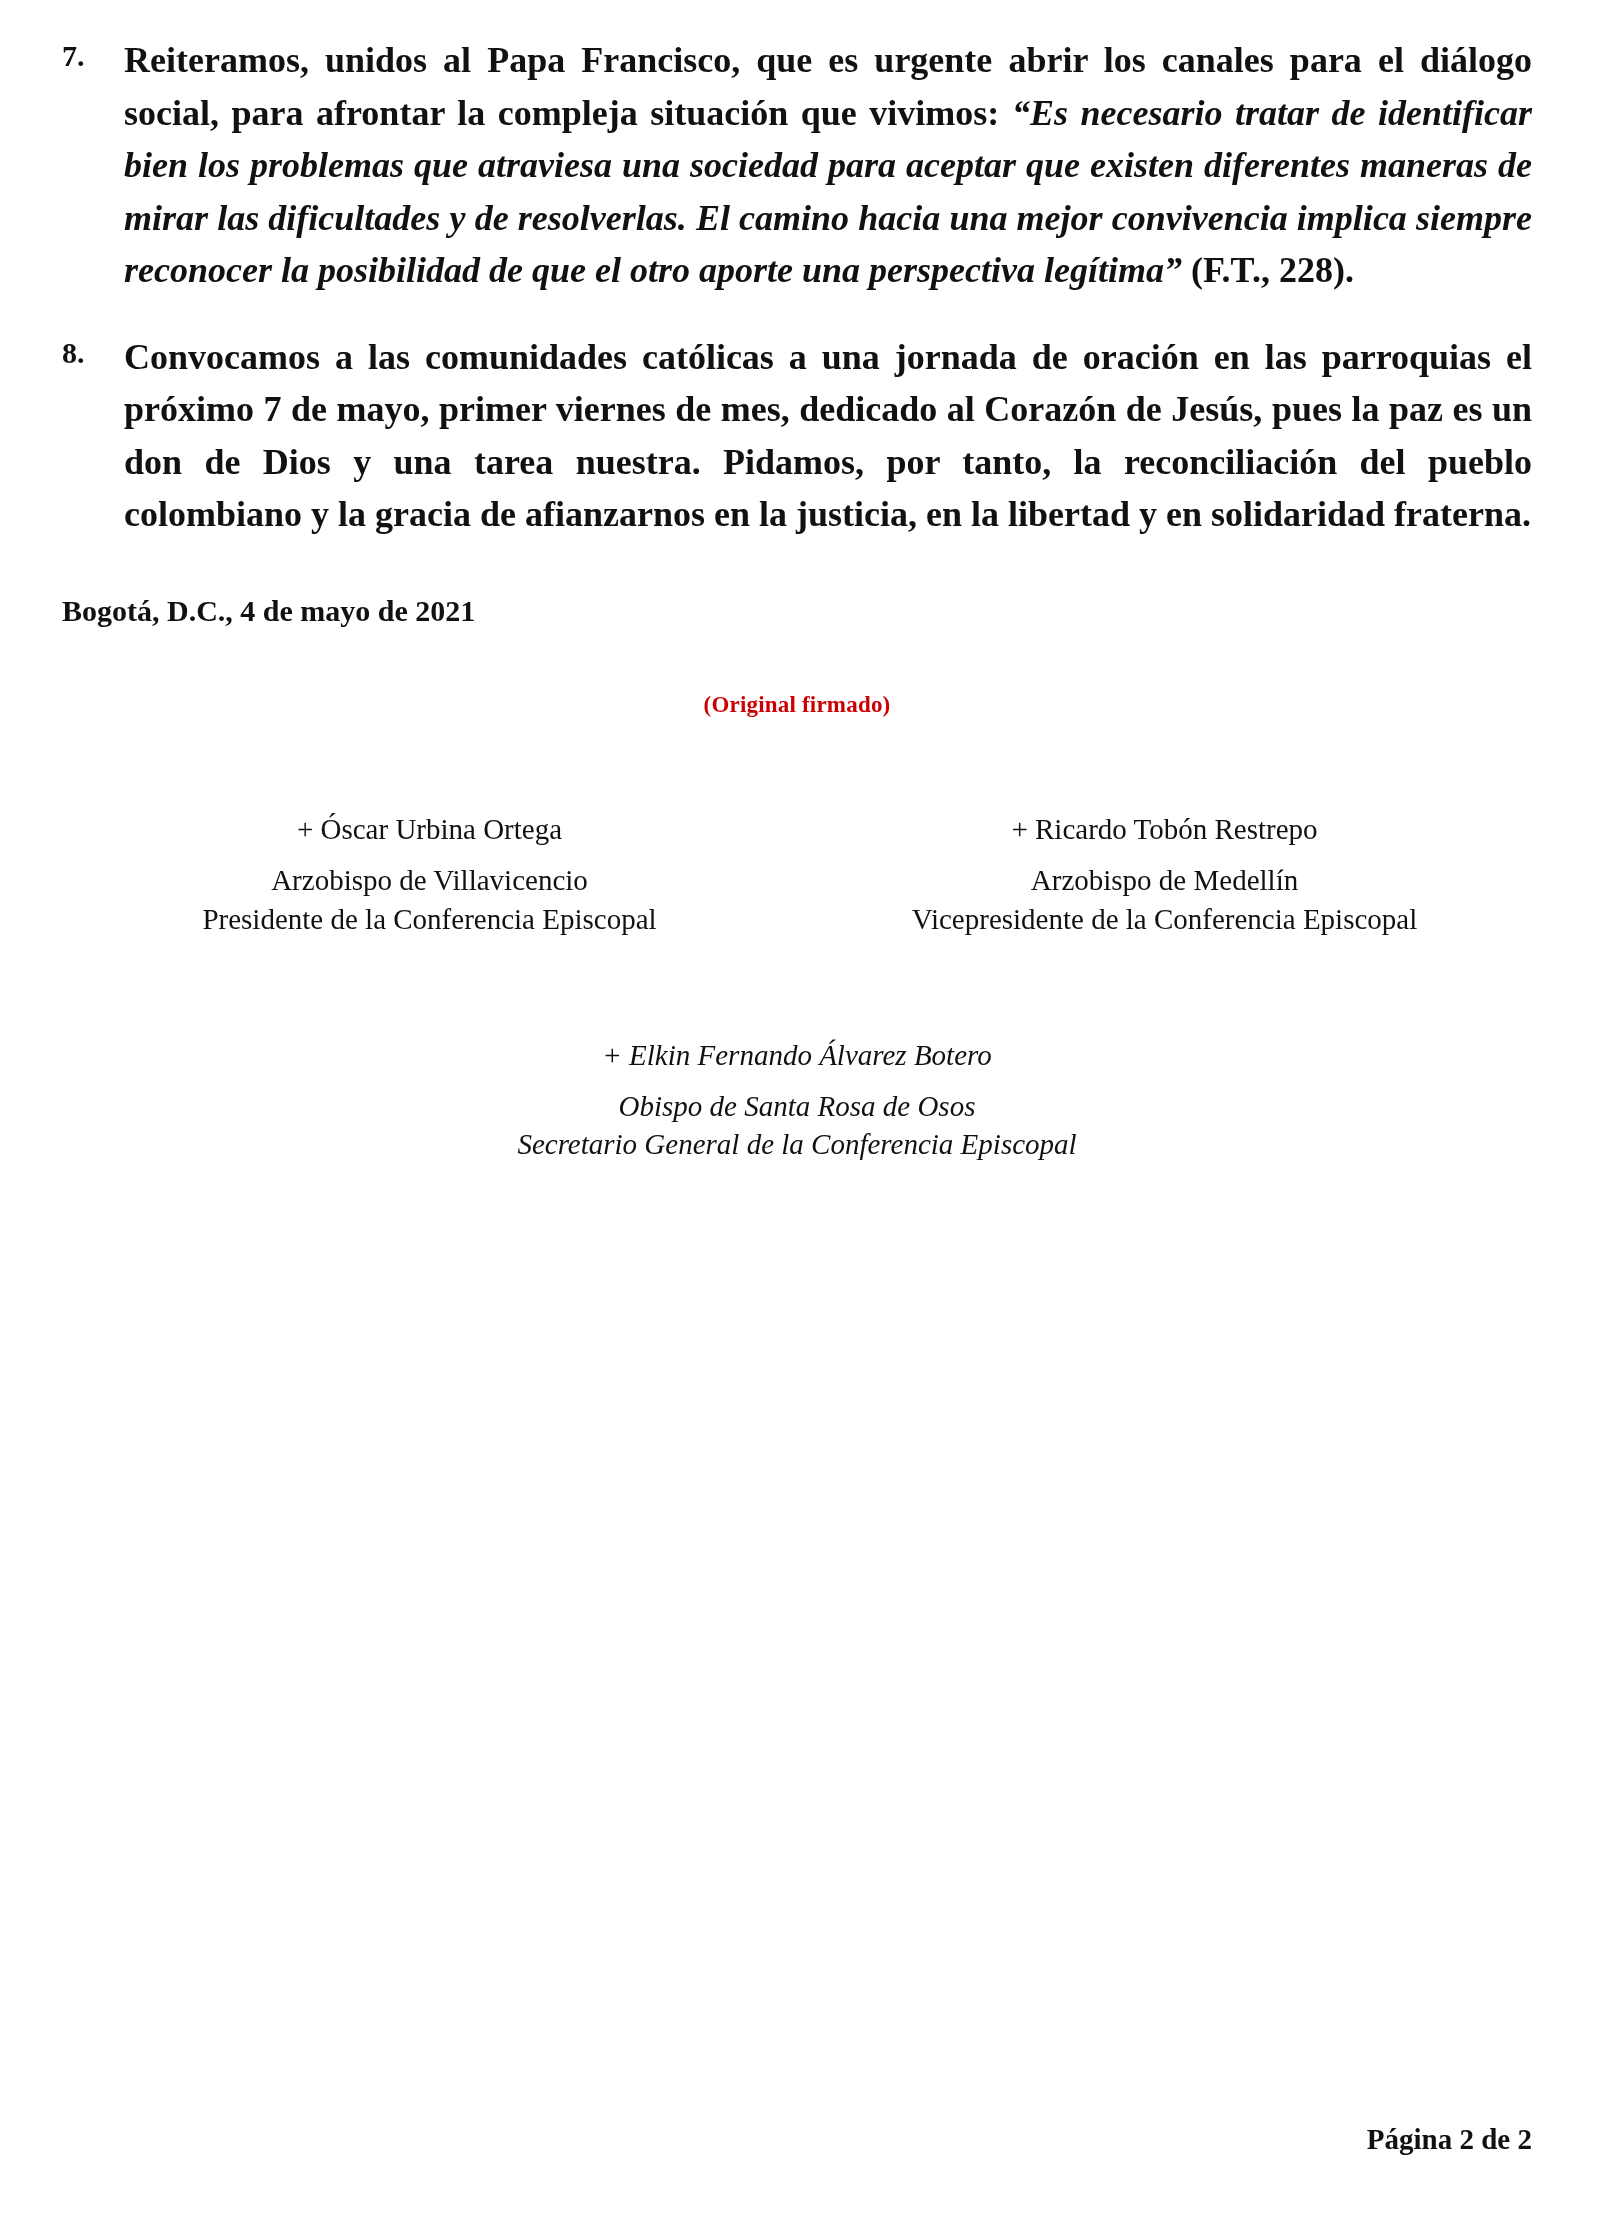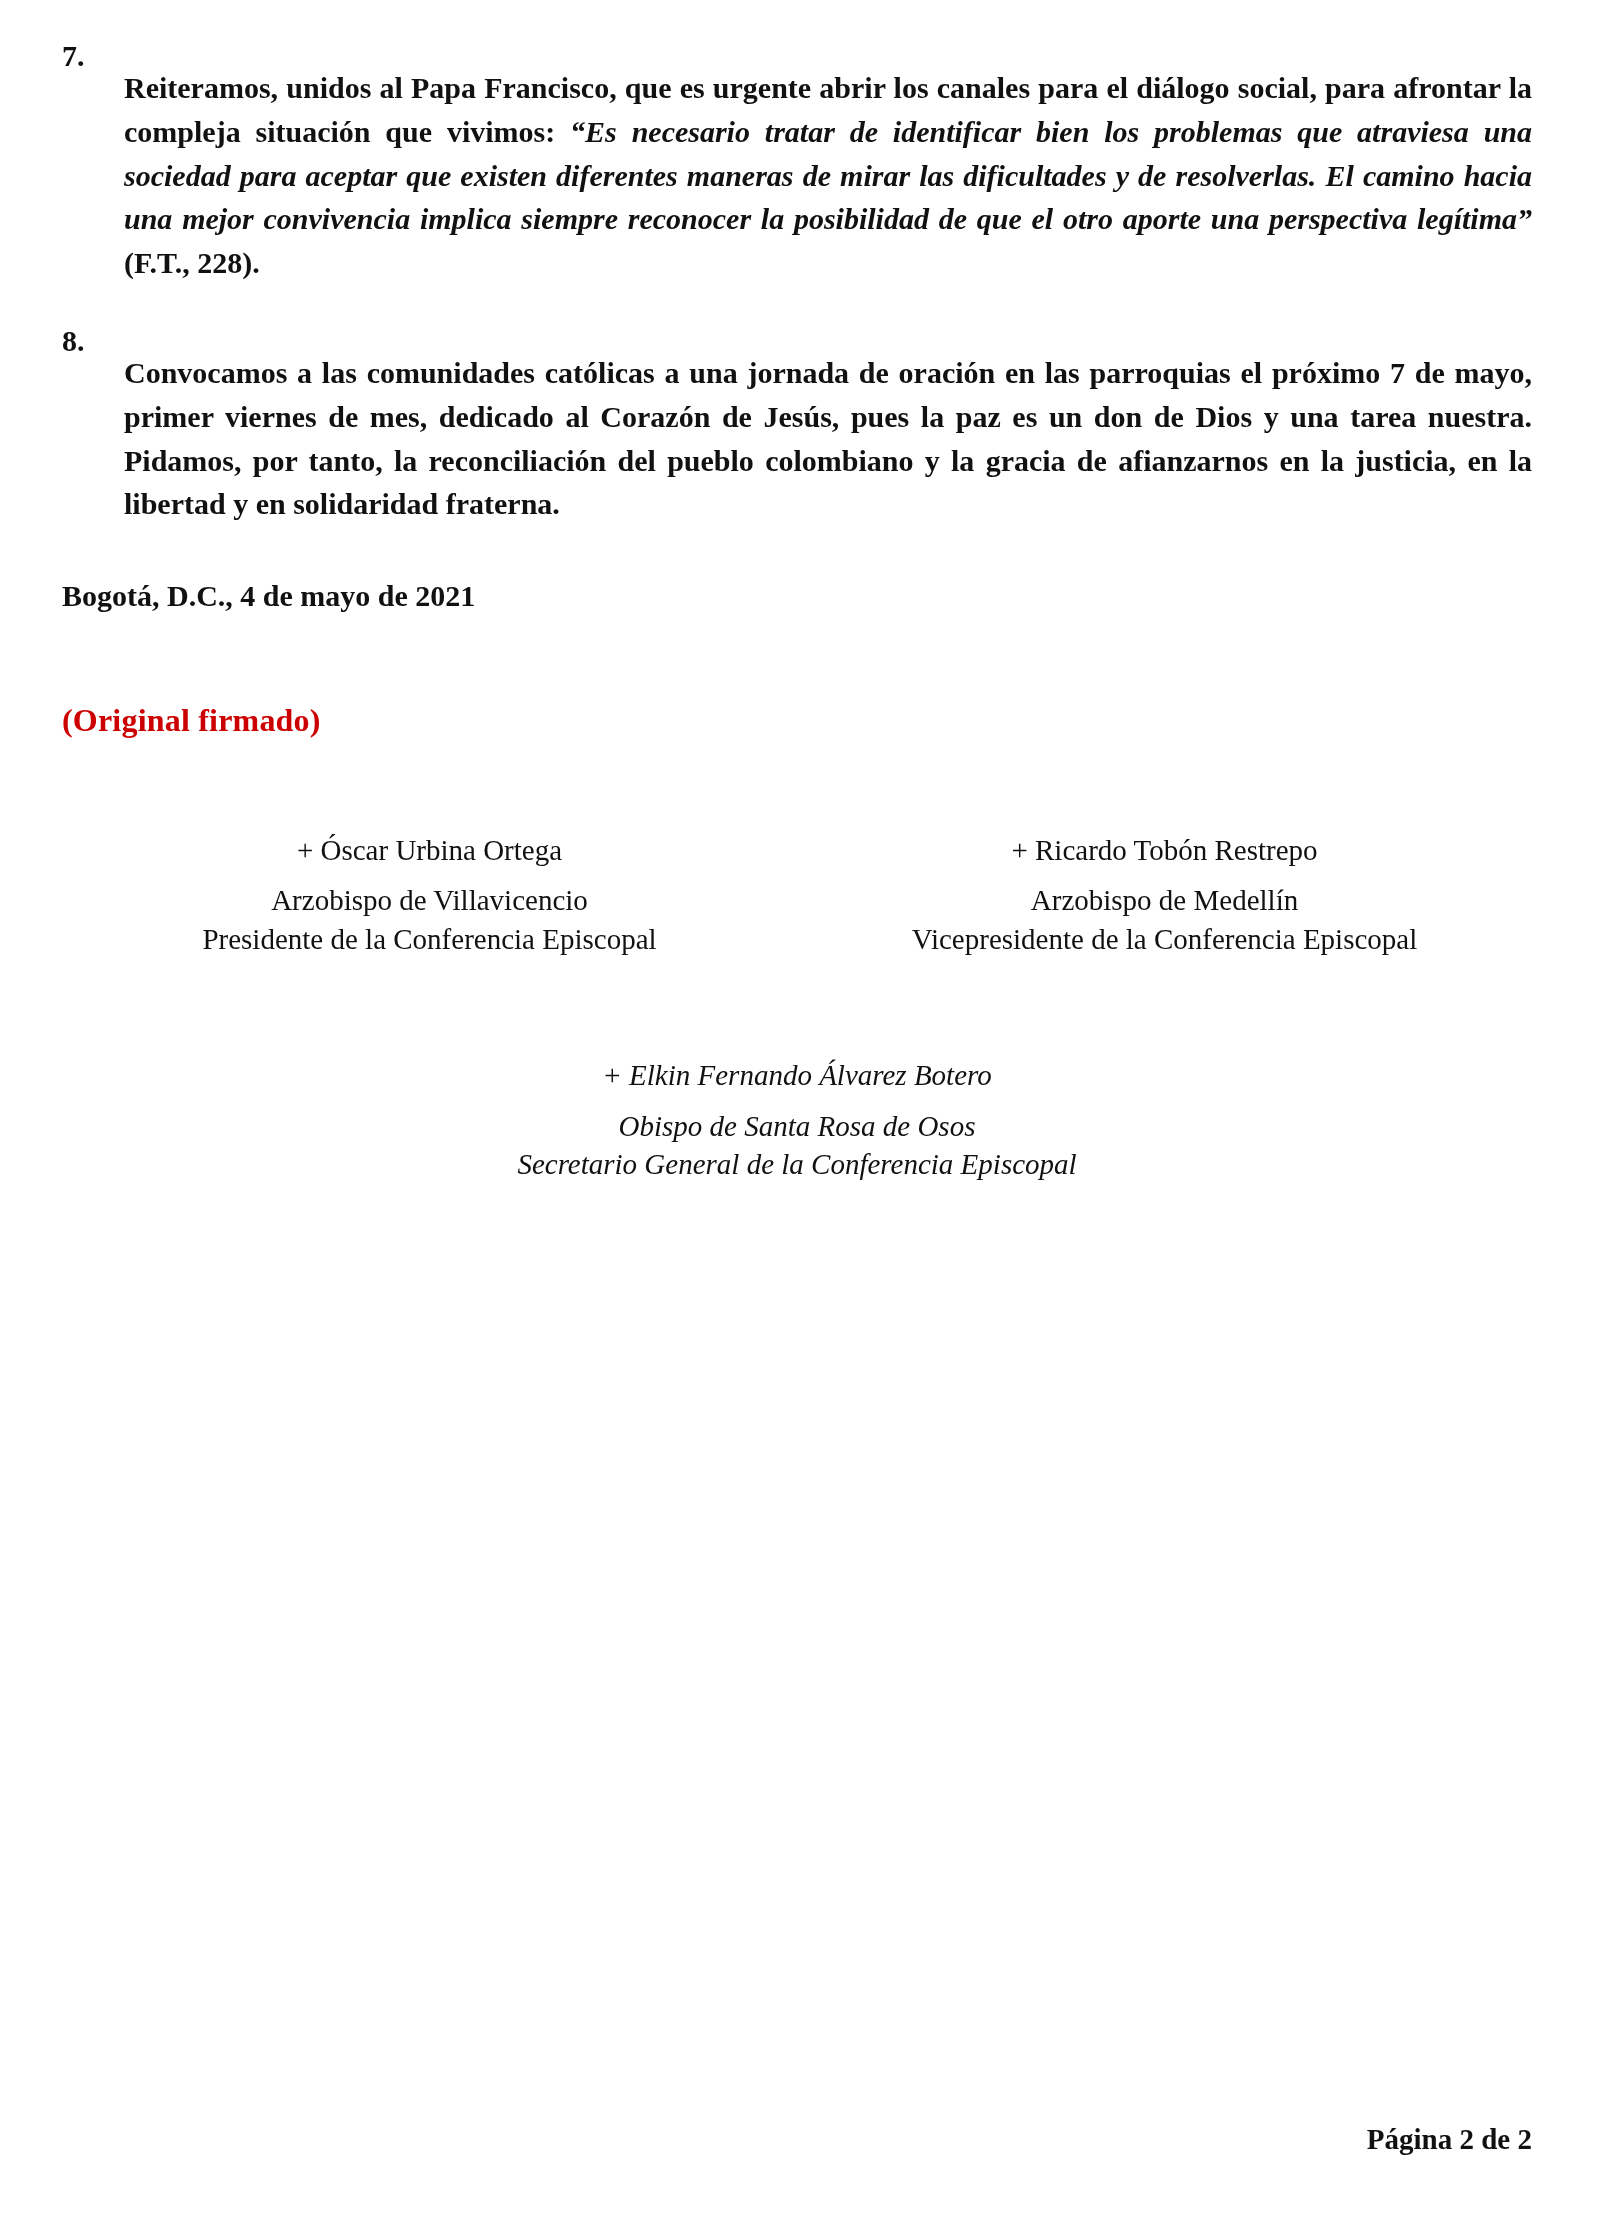--- a/index.html
+++ b/index.html
@@ -33,48 +33,47 @@
   .item-number {
     width: 62px;
     flex: 0 0 62px;
     font-size: 30px;
     font-weight: bold;
     line-height: 1.46;
     color: #111111;
   }
   .item-body {
     flex: 1 1 auto;
-    font-size: 30px;
+    font-size: 36px;
     font-weight: bold;
     line-height: 1.46;
     text-align: justify;
     text-justify: inter-word;
     color: #111111;
     hyphens: none;
-    margin-top: 32px;
   }
   .item-body .quote {
     font-style: italic;
     font-weight: bold;
   }
 
   
   .dateline {
     margin-top: 48px;
     font-size: 30px;
     font-weight: bold;
     line-height: 1.45;
     color: #111111;
   }
 
   
   .signed-notice {
-    margin-top: 84px;
-    text-align: left;
-    font-size: 32px;
+    margin-top: 60px;
+    text-align: center;
+    font-size: 23px;
     font-weight: bold;
     color: #cc0000;
     letter-spacing: 0.2px;
   }
 
   
   .signature-row {
     display: flex;
     margin-top: 92px;
     width: 100%;

